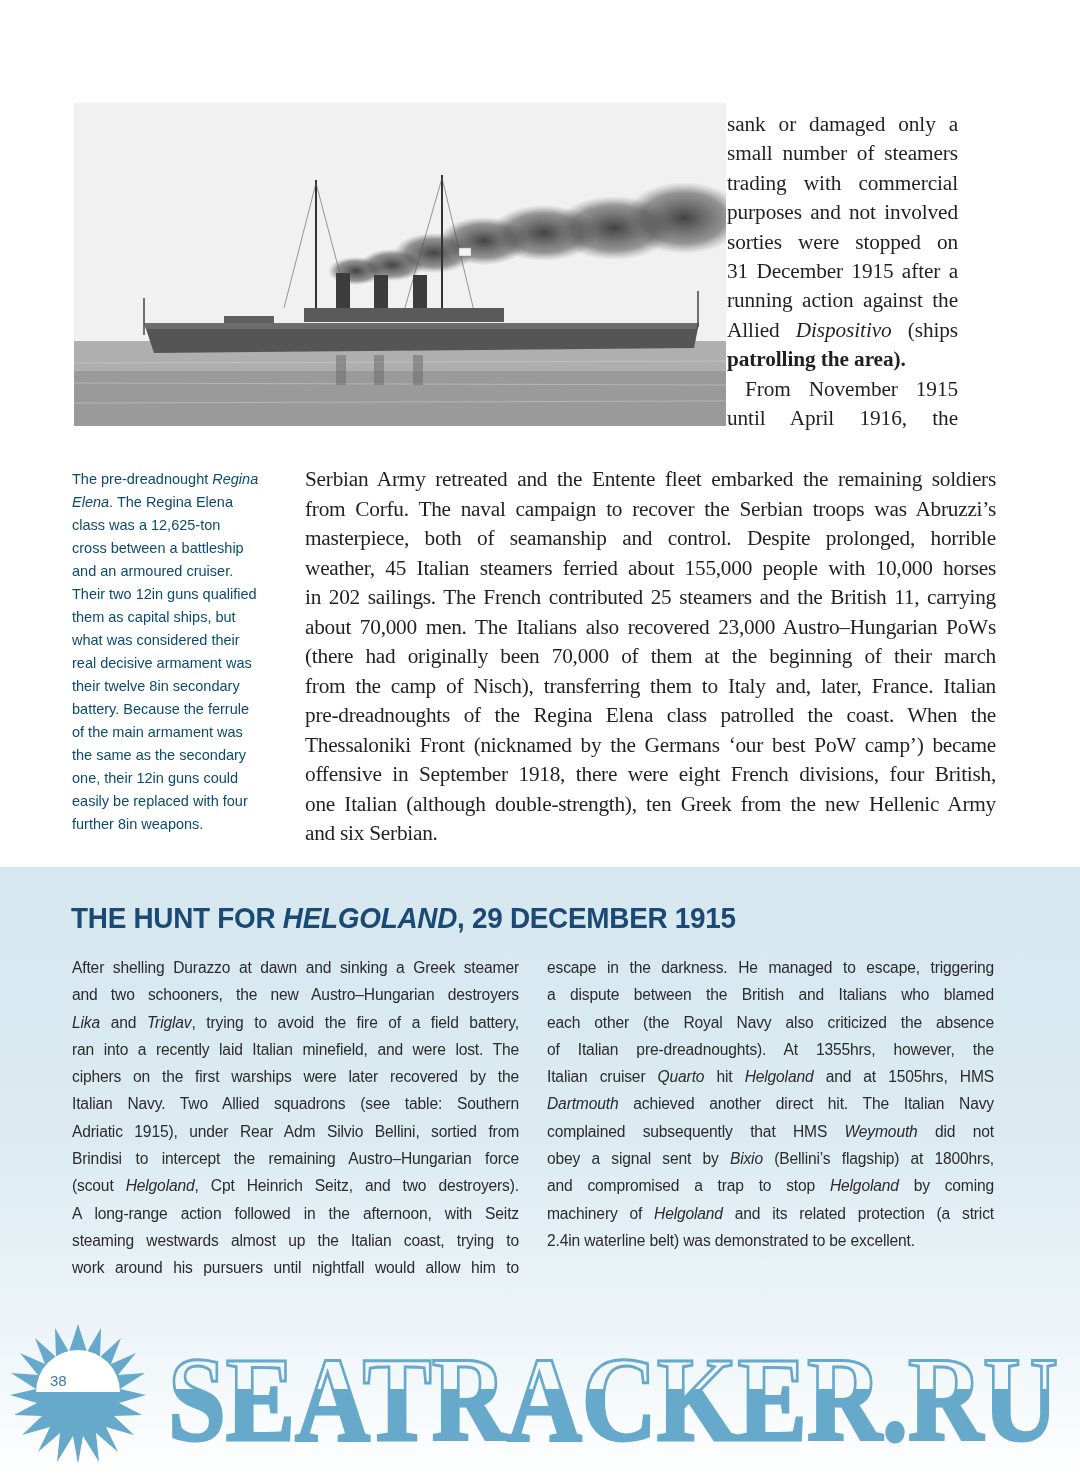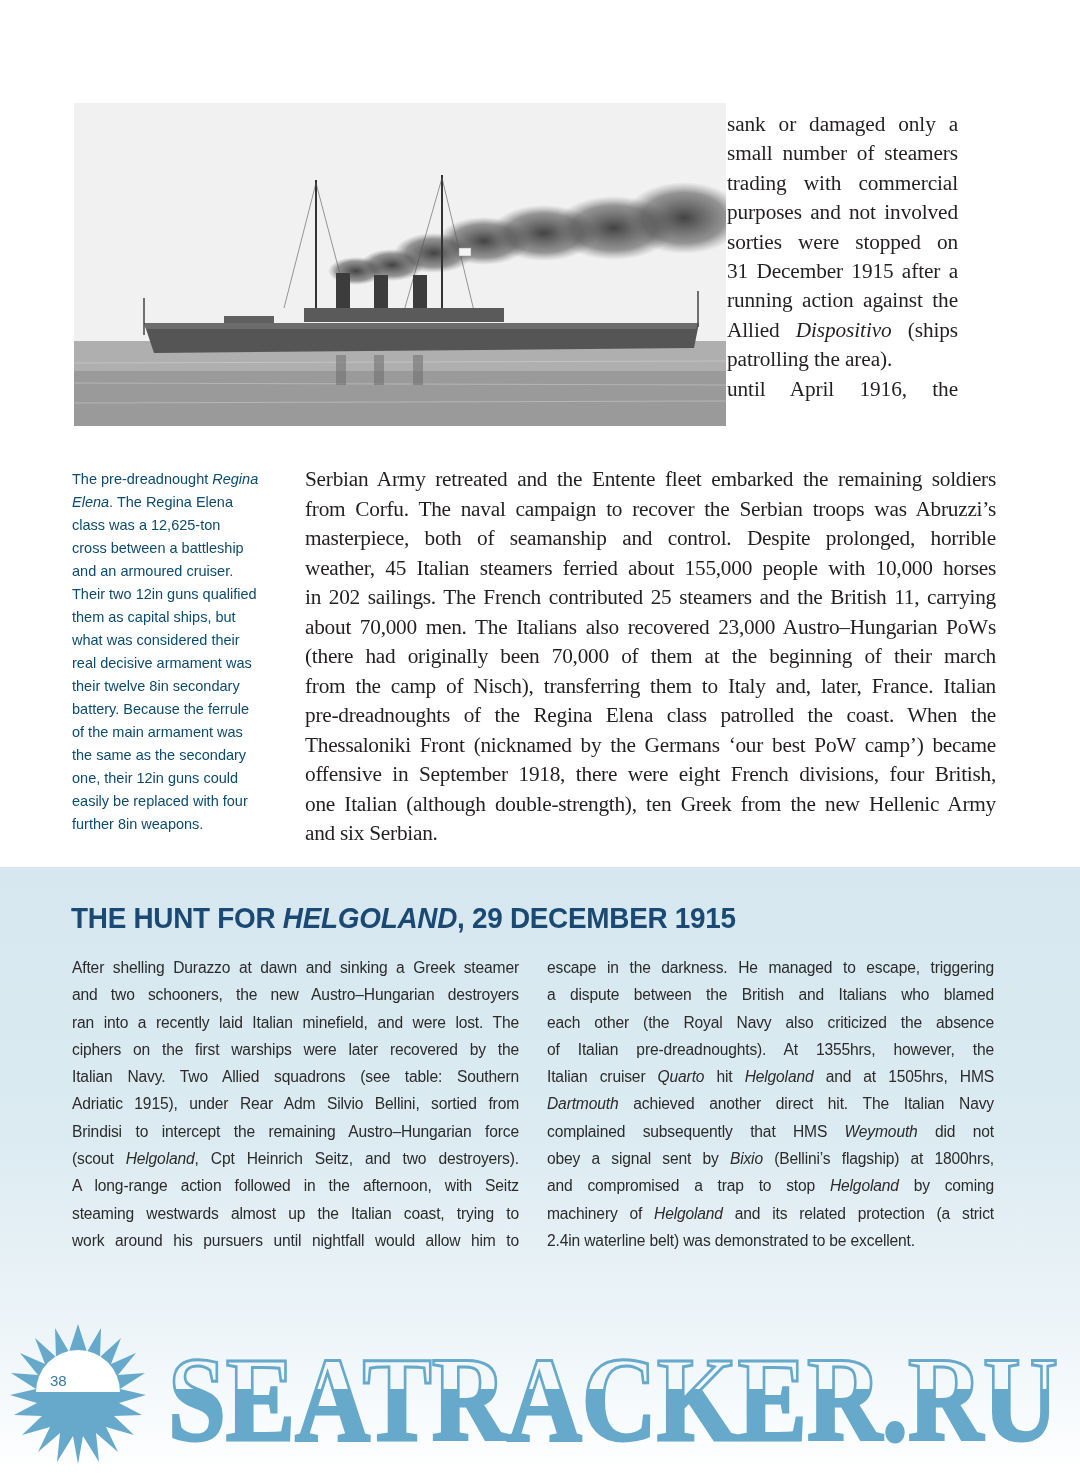--- a/index.html
+++ b/index.html
@@ -14,21 +14,21 @@
     }
     .photo svg { position: absolute; left: 0; top: 0; width: 100%; height: 100%; }
 
     
     .top-right {
       position: absolute; left: 727px; top: 110px; width: 231px;
       font-size: 21.3px; line-height: 29.4px; text-align: justify;
       text-align-last: justify; letter-spacing: -0.1px;
     }
     .top-right .line { display: block; text-align: justify; text-align-last: justify; white-space: nowrap; }
-    .top-right .last { text-align-last: left; }
+    .top-right .last { text-align-last: left; font-weight: bold; }
     .top-right .indent { padding-left: 18px; }
 
     
     .caption {
       position: absolute; left: 72px; top: 468px; width: 210px;
       font-family: "Liberation Sans", sans-serif; font-size: 14.5px; line-height: 23px;
       color: #0c4a6e;
     }
     .caption .line { display: block; white-space: nowrap; }
 
@@ -139,20 +139,21 @@
 <div class="top-right">
   <span class="line">sank or damaged only a</span>
   <span class="line">small number of steamers</span>
   <span class="line">trading with commercial</span>
   <span class="line">purposes and not involved</span>
   <span class="line">sorties were stopped on</span>
   <span class="line">31 December 1915 after a</span>
   <span class="line">running action against the</span>
   <span class="line"><span>Allied </span><i>Dispositivo</i><span> (ships</span></span>
   <span class="line last">patrolling the area).</span>
+  <span class="line indent">From November 1915</span>
   <span class="line">until April 1916, the</span>
 </div>
 
 <div class="caption">
   <span class="line">The pre-dreadnought <i>Regina</i></span>
   <span class="line"><i>Elena</i>. The Regina Elena</span>
   <span class="line">class was a 12,625-ton</span>
   <span class="line">cross between a battleship</span>
   <span class="line">and an armoured cruiser.</span>
   <span class="line">Their two 12in guns qualified</span>
@@ -183,20 +184,21 @@
   <span class="line">one Italian (although double-strength), ten Greek from the new Hellenic Army</span>
   <span class="line last">and six Serbian.</span>
 </div>
 
 <div class="box"></div>
 <h2 class="box-title"><span>THE HUNT FOR </span><i>HELGOLAND</i><span>, 29 DECEMBER 1915</span></h2>
 
 <div class="box-col col-left">
   <span class="line">After shelling Durazzo at dawn and sinking a Greek steamer</span>
   <span class="line">and two schooners, the new Austro–Hungarian destroyers</span>
+  <span class="line"><i>Lika</i> and <i>Triglav</i>, trying to avoid the fire of a field battery,</span>
   <span class="line">ran into a recently laid Italian minefield, and were lost. The</span>
   <span class="line">ciphers on the first warships were later recovered by the</span>
   <span class="line">Italian Navy. Two Allied squadrons (see table: Southern</span>
   <span class="line">Adriatic 1915), under Rear Adm Silvio Bellini, sortied from</span>
   <span class="line">Brindisi to intercept the remaining Austro–Hungarian force</span>
   <span class="line">(scout <i>Helgoland</i>, Cpt Heinrich Seitz, and two destroyers).</span>
   <span class="line">A long-range action followed in the afternoon, with Seitz</span>
   <span class="line">steaming westwards almost up the Italian coast, trying to</span>
   <span class="line">work around his pursuers until nightfall would allow him to</span>
 </div>

